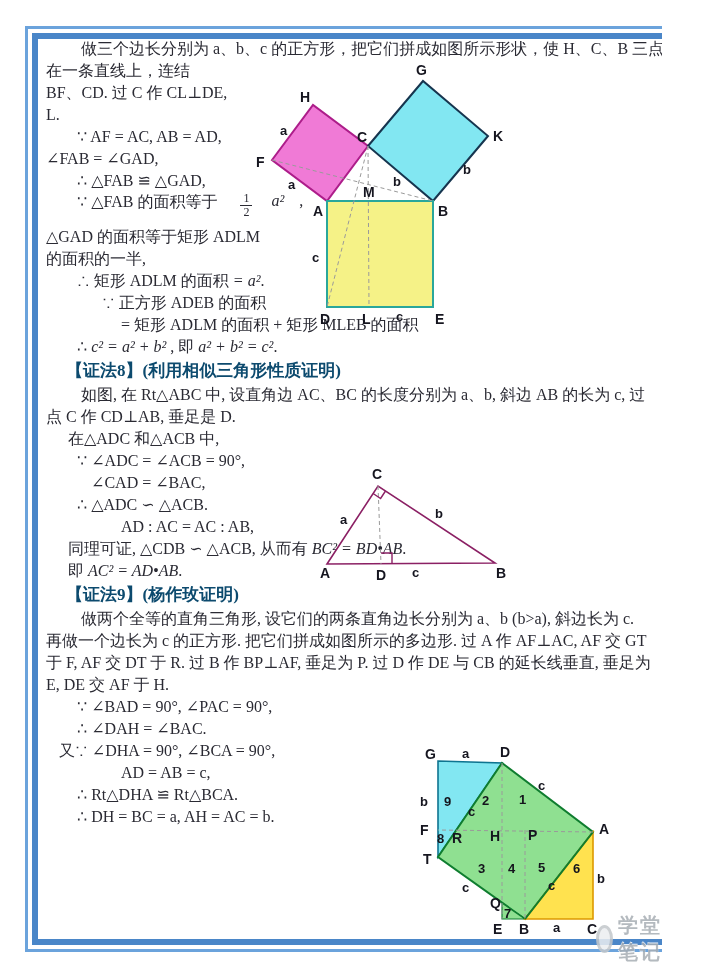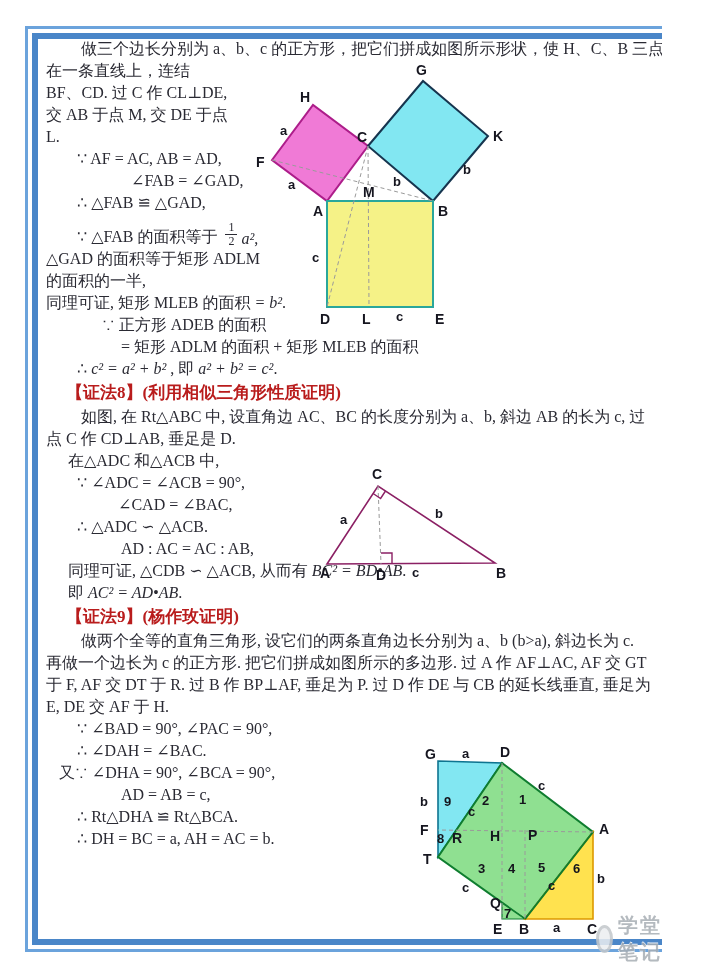--- a/index.html
+++ b/index.html
@@ -6,25 +6,25 @@
   .page{position:relative;width:662px;height:968px;background:#ffffff;overflow:hidden;
         font-family:"Liberation Serif","DejaVu Serif",serif;color:#2a2a33;}
   .frame{position:absolute;left:25px;top:26px;width:662px;height:920px;
          border:3px solid #6ba3dc;}
   .frame-inner{position:absolute;inset:4px;border:6px solid #4a86c8;}
   .content{position:absolute;left:46px;top:38px;width:618px;}
   .line{font-size:16px;line-height:22px;height:22px;white-space:nowrap;}
   .ind{text-indent:35px;}
   .ml25{margin-left:13px;}.ml30{margin-left:22px;}.ml45{margin-left:31px;}
   .ml50{margin-left:56px;}.ml75{margin-left:75px;}
-  .ml80{margin-left:72px;}.ml85{margin-left:85px;}
-  .heading{font-size:17px;line-height:26px;height:26px;font-weight:bold;color:#b91c1c;
+  .ml80{margin-left:45px;}.ml85{}
+  .heading{font-size:17px;line-height:26px;height:26px;font-weight:bold;color:#0c4a6e;
            margin-left:20px;white-space:nowrap;}
   .mi{font-family:"Liberation Serif",serif;font-style:italic;}
-  .fracline{height:34px;display:flex;align-items:flex-end;white-space:nowrap;font-size:16px;}
+  .fracline{height:34px;display:flex;align-items:flex-start;white-space:nowrap;font-size:16px;gap:15px;}
   .frac{display:inline-flex;flex-direction:column;align-items:center;margin:0 4px 0 8px;
         font-family:"Liberation Serif",serif;font-size:12px;line-height:13px;}
   .frac .den{border-top:1px solid #2a2a33;padding:0 3px;}
   svg{position:absolute;overflow:visible;}
   .d1{left:250px;top:45px;}
   .d2{left:300px;top:466px;}
   .d3{left:398px;top:742px;}
   .vlbl{font:bold 14px "Liberation Sans","DejaVu Sans",sans-serif;fill:#15151f;}
   .slbl{font:bold 13px "Liberation Sans","DejaVu Sans",sans-serif;fill:#15151f;}
   .rlbl{font:bold 13px "Liberation Sans","DejaVu Sans",sans-serif;fill:#14141c;}
@@ -42,38 +42,37 @@
   <div class="frame">
     <div class="frame-inner"></div>
   </div>
 
   <div class="content">
 
     <div>
       <div class="line ind">做三个边长分别为 a、b、c 的正方形，把它们拼成如图所示形状，使 H、C、B 三点</div>
       <div class="line">在一条直线上，连结</div>
       <div class="line">BF、CD. 过 C 作 CL⊥DE,</div>
-      <div class="line">交 AB 于点 M, 交 DE 于点</div>
       <div class="line">L.</div>
       <div class="line ml45">∵ AF = AC, AB = AD,</div>
       <div class="line ml85">∠FAB = ∠GAD,</div>
       <div class="line ml45">∴ △FAB ≌ △GAD,</div>
       <div class="fracline ml45">
         <span>∵  △FAB 的面积等于</span>
         <span class="frac">
           <span class="num">1</span>
           <span class="den">2</span>
         </span>
         <span class="mi">a²</span>
         <span>,</span>
       </div>
       <div class="line">△GAD 的面积等于矩形 ADLM</div>
       <div class="line">的面积的一半,</div>
-      <div class="line">
-        <span>同理可证, 矩形 MLEB 的面积 </span><span class="mi">= b²</span><span>.</span>
+      <div class="line ml45">
+        <span>∴ 矩形 ADLM 的面积 </span><span class="mi">= a²</span><span>.</span>
       </div>
       <div class="line ml50">∵ 正方形 ADEB 的面积</div>
       <div class="line ml75">= 矩形 ADLM 的面积 + 矩形 MLEB 的面积</div>
       <div class="line ml45">
         <span>∴ </span><span class="mi">c² = a² + b²</span><span> , 即 </span><span class="mi">a² + b² = c²</span><span>.</span>
       </div>
     </div>
 
     <div>
       <div class="heading">【证法8】(利用相似三角形性质证明)</div>

